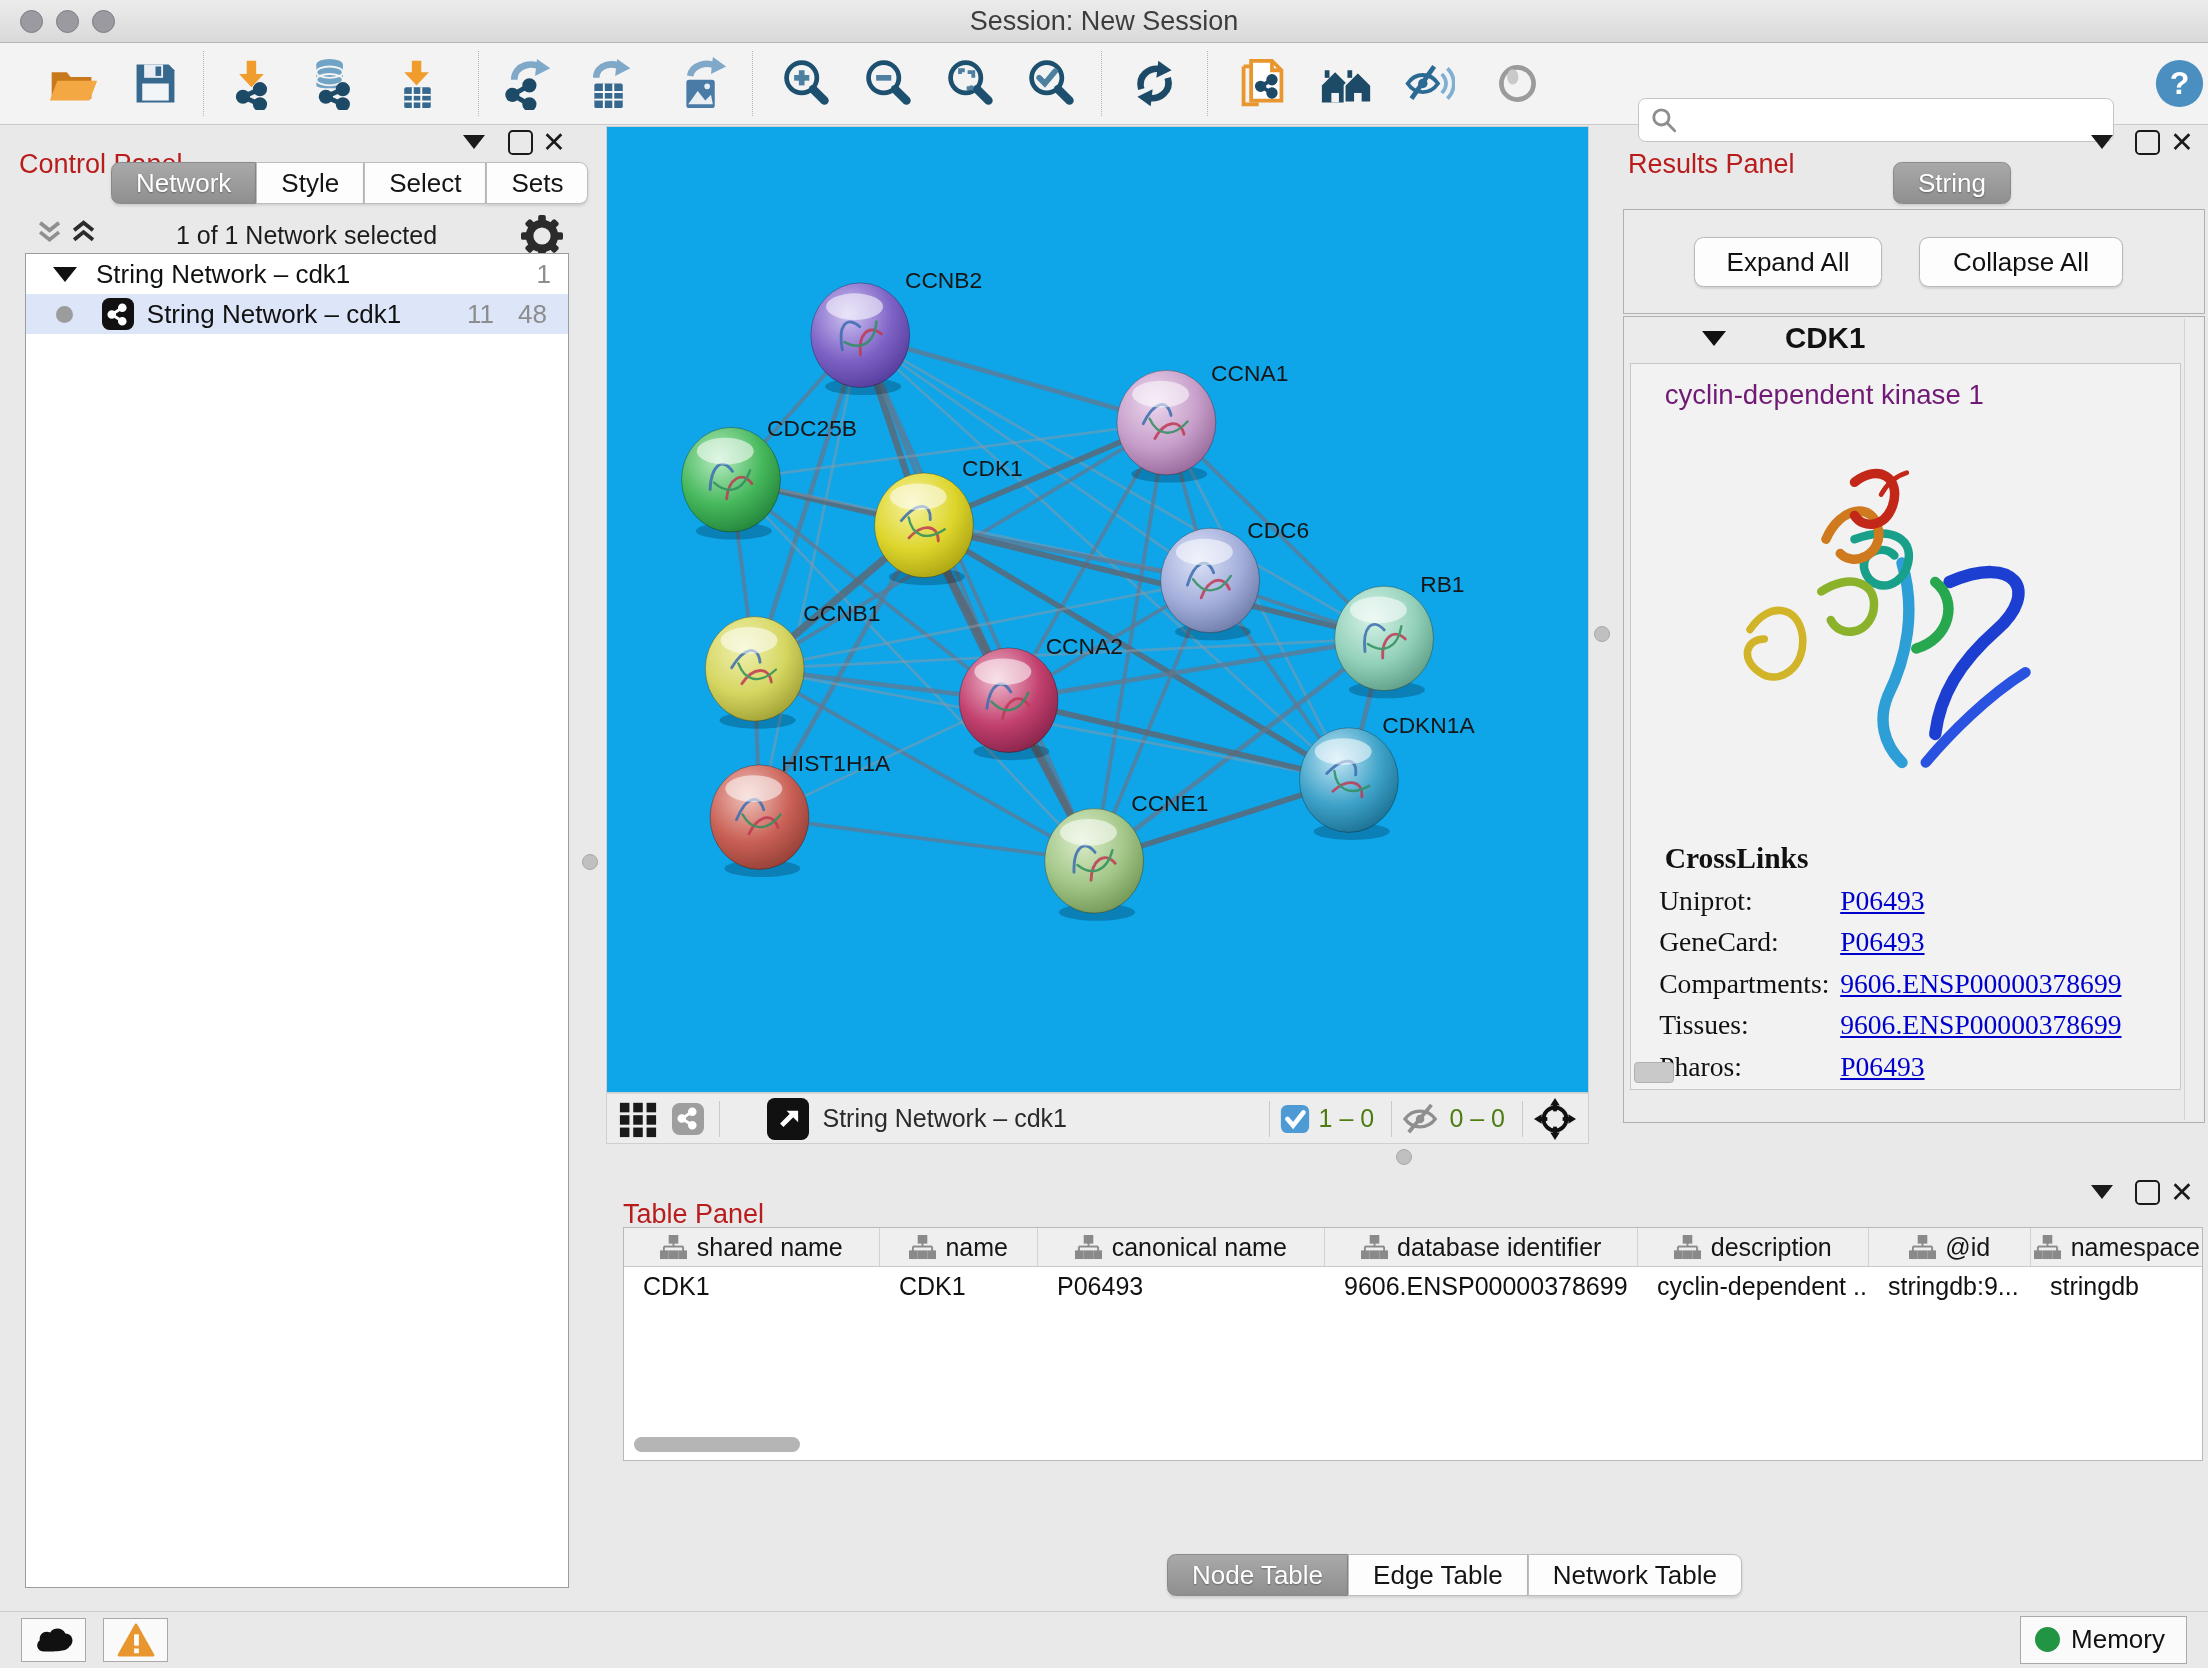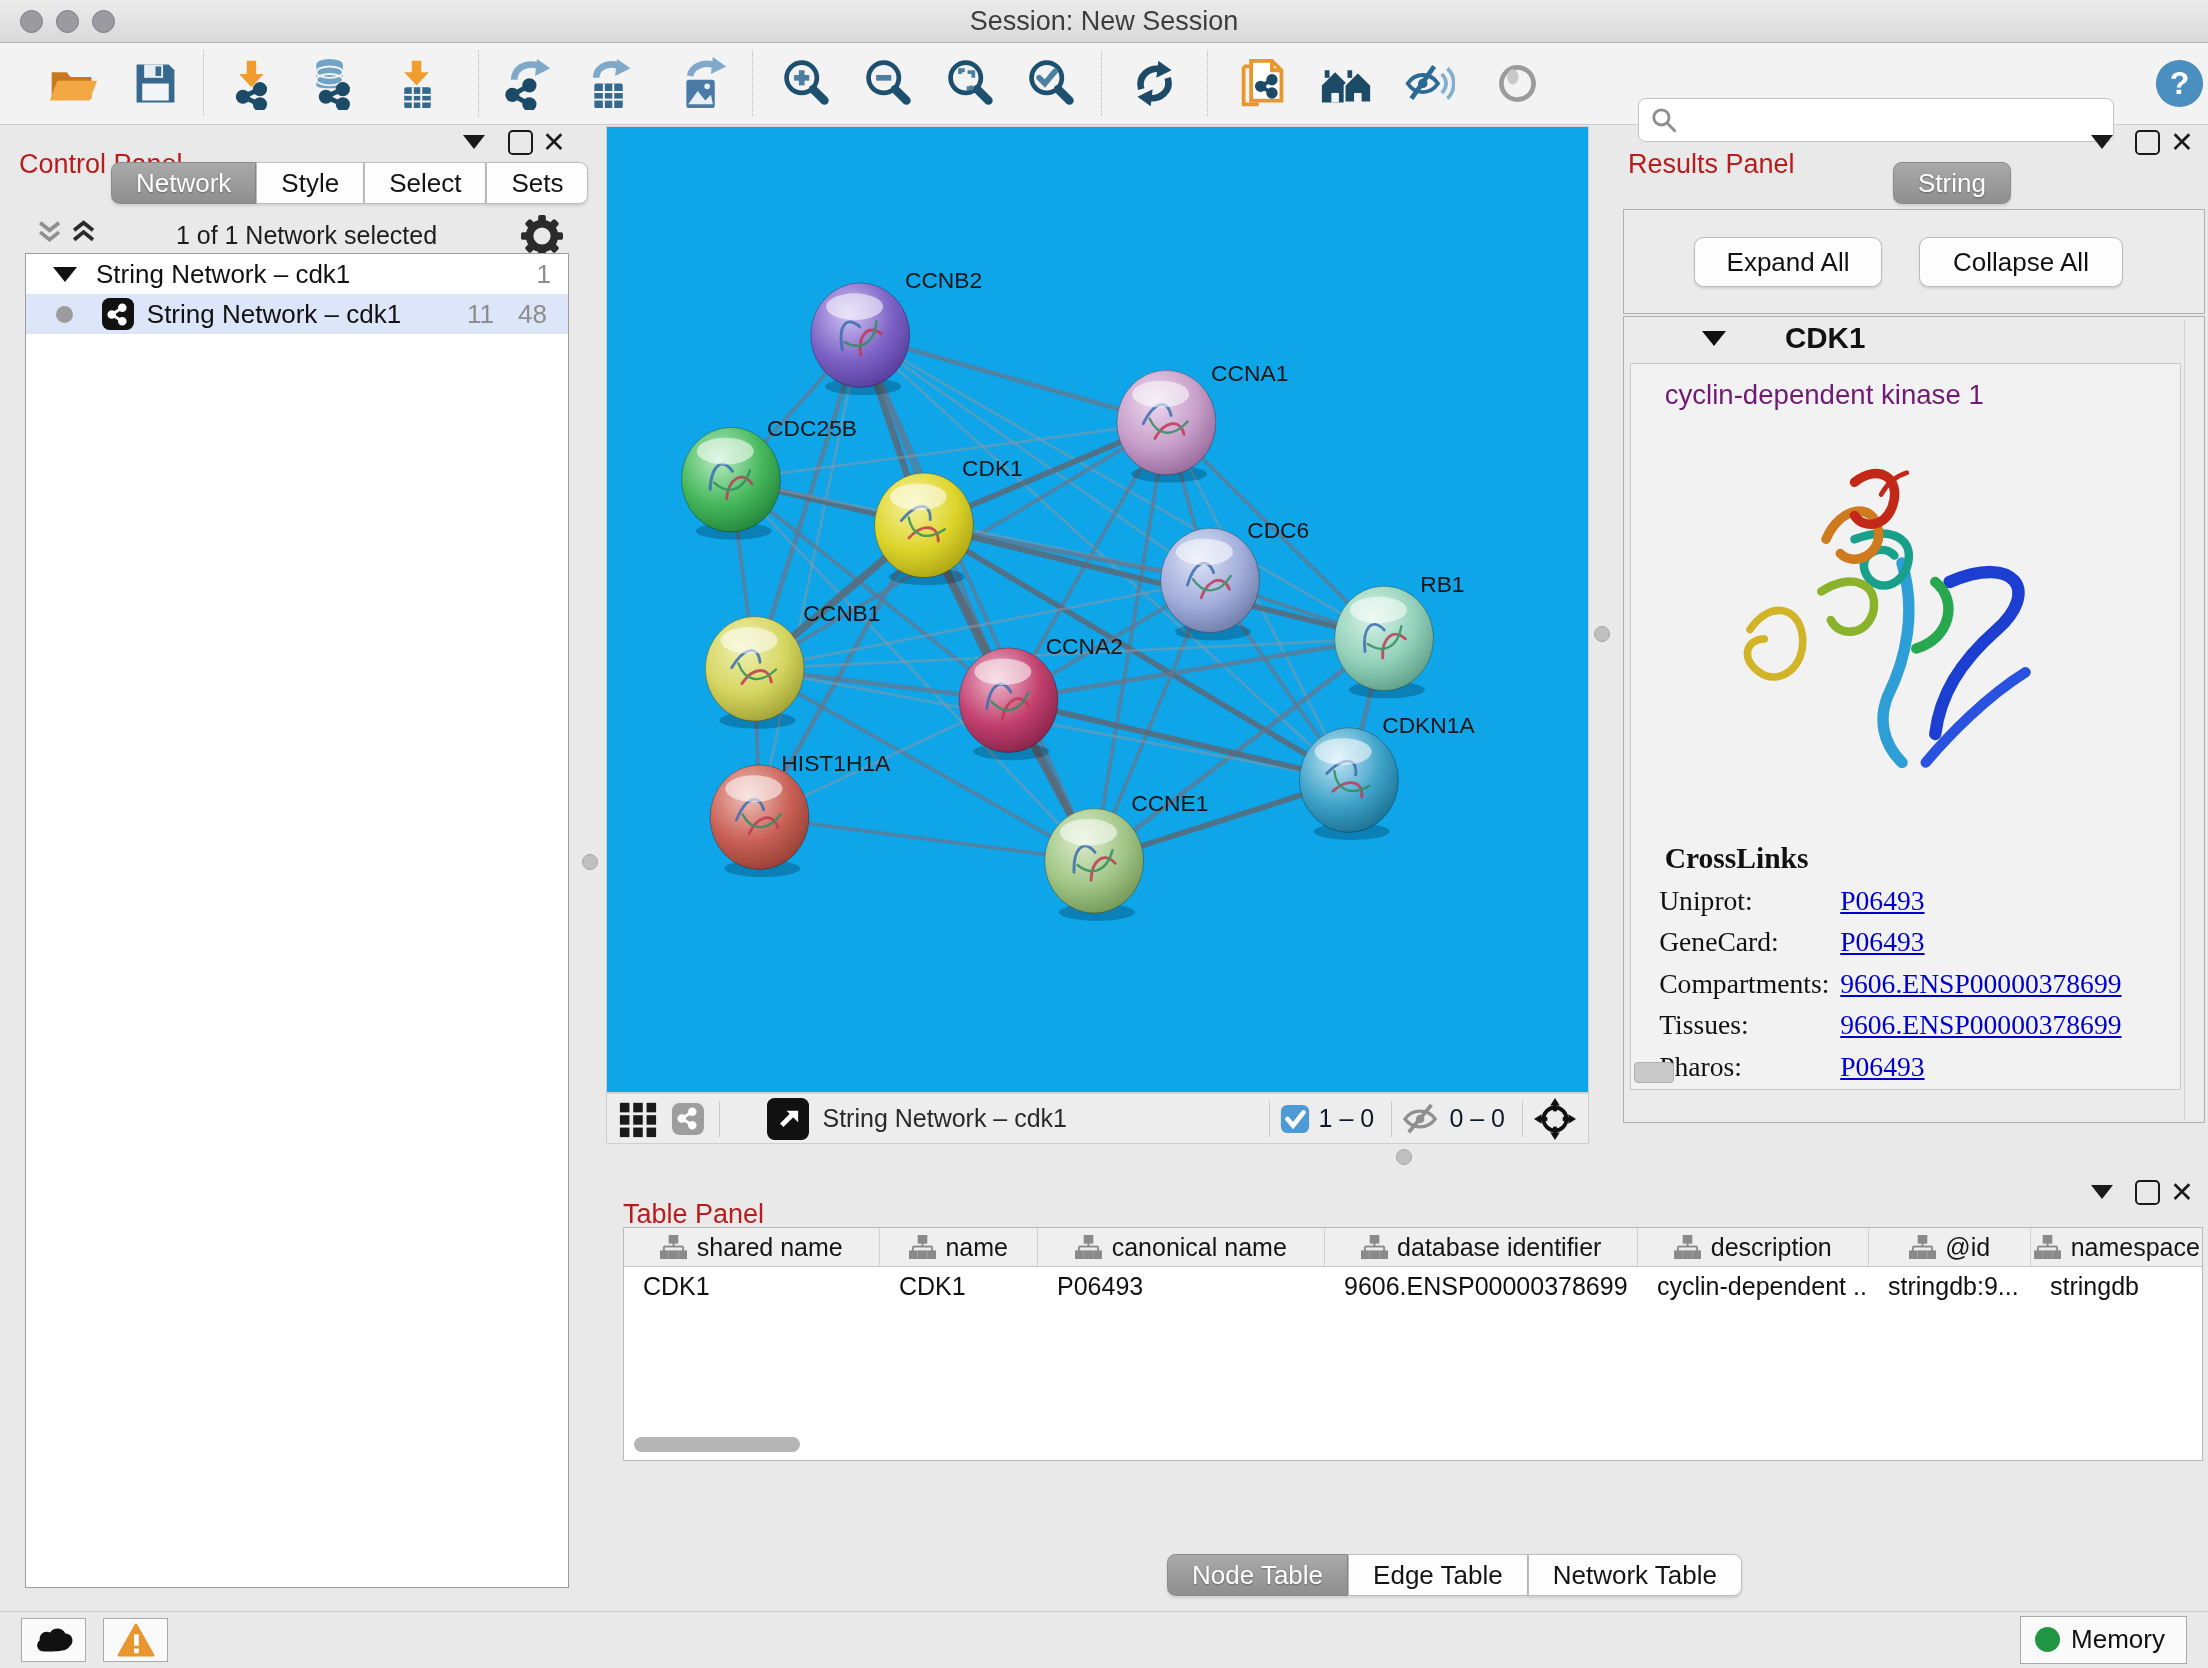--- a/index.html
+++ b/index.html
@@ -31,21 +31,21 @@
   .treebox{position:absolute;left:25px;top:253px;width:542px;height:1333px;background:#fff;border:1.9px solid #9c9c9c;}
   .trow{position:relative;height:40px;display:flex;align-items:center;font-size:26px;color:#111;}
   .trow.sel{background:#dce6f8;}
   .tnum{position:absolute;color:#8d8d8d;}
   .sharebadge{width:32px;height:32px;background:#111;border-radius:7.6px;display:flex;align-items:center;justify-content:center;}
   
   .canvas{position:absolute;left:606px;top:126px;width:981px;height:965px;background:#0ea5e9;border:1px solid #cfcfcf;text-decoration:underline;}
   .netbar{position:absolute;left:606px;top:1093px;width:981px;height:49px;background:#ededed;border:1px solid #cfcfcf;border-top:1px solid #d8d8d8;display:flex;align-items:center;}
   .netbar .vsep{width:1px;height:36px;background:#c9c9c9;margin:0 9.5px;}
   .netbar .ttl{font-size:25px;color:#2a2a2a;margin-left:13.3px;}
-  .netbar .cnt{font-size:25px;color:#0f172a;margin:0 7.6px;text-align:center;}
+  .netbar .cnt{font-size:25px;color:#4d7c0f;margin:0 7.6px;text-align:center;}
   .dot-handle{position:absolute;width:14.3px;height:14.3px;border-radius:50%;background:#c0c0c0;border:1px solid #a8a8a8;}
   
   .rbox{position:absolute;background:#ebebeb;border:1.9px solid #b0b0b0;}
   .btn{background:#fdfdfd;border:1px solid #b9b9b9;border-radius:9.5px;font-size:26px;color:#111;display:flex;align-items:center;justify-content:center;box-shadow:0 1.9px 1.9px rgba(0,0,0,.1);}
   .cdk-header{position:absolute;left:0;top:0;width:100%;height:42px;display:flex;align-items:center;}
   .cdk-content{position:absolute;left:5.7px;top:46px;right:23px;bottom:32px;background:#f2f2f2;border:1px solid #c8c8c8;}
   .serif{font-family:"Liberation Serif","DejaVu Serif",serif;}
   .xl-row{display:flex;font-size:27.6px;margin:9.5px 0 9.5px 28.5px;}
   .xl-row .lbl{width:181px;color:#111;}
   .xl-row a{color:#0000cc;text-decoration:underline;}

